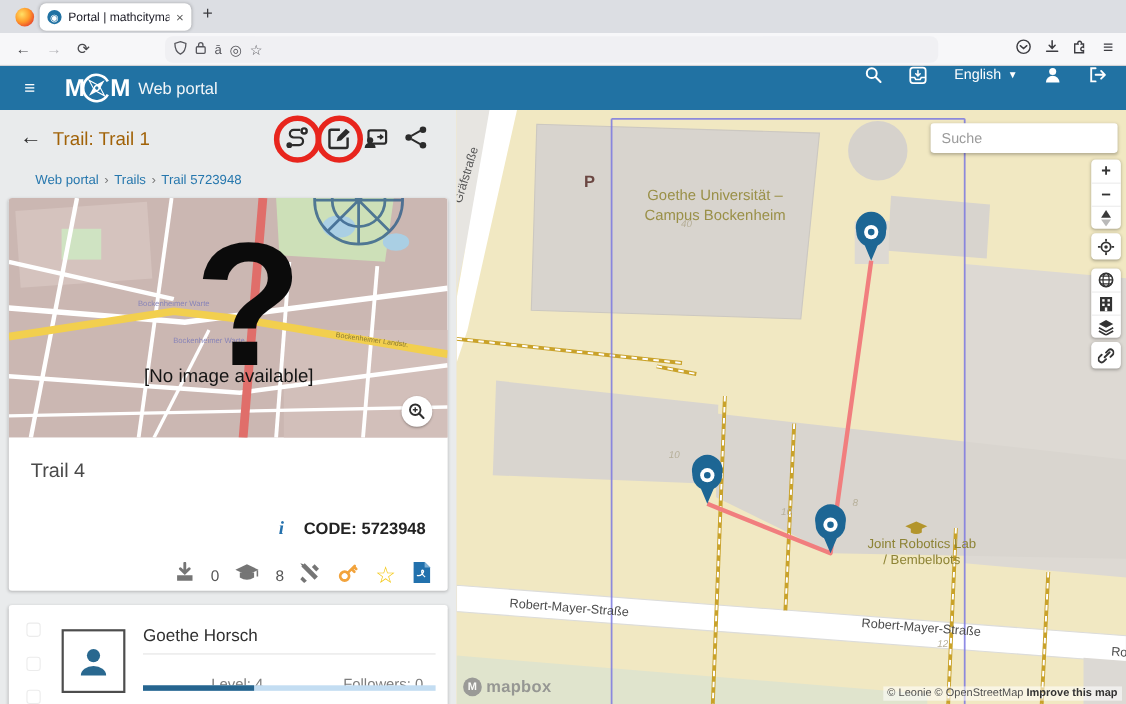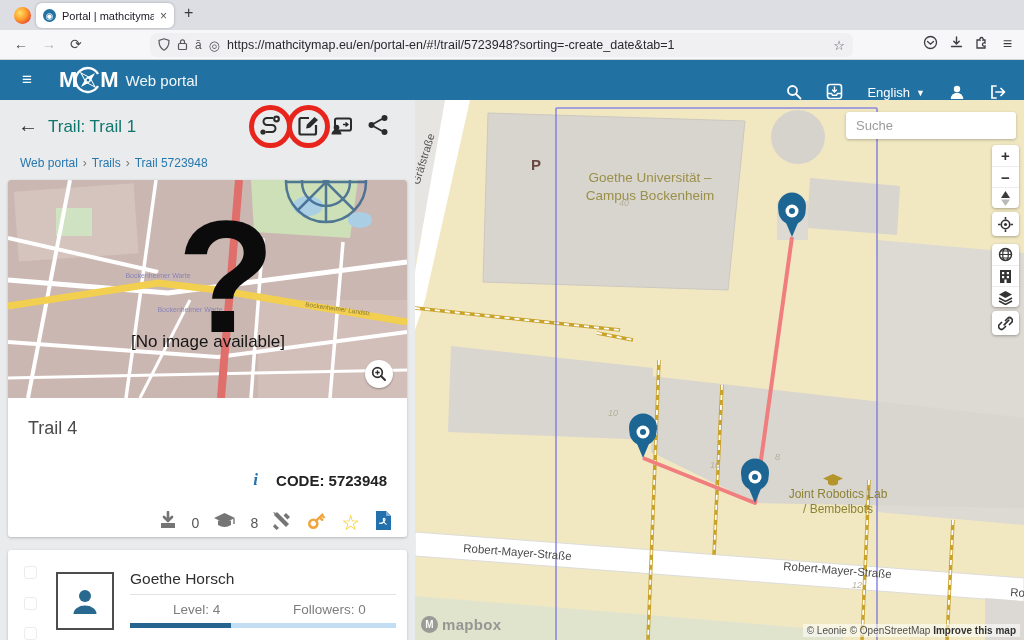--- a/index.html
+++ b/index.html
@@ -28,32 +28,32 @@
   .tb-right { position:absolute; top:5px; font-size:14px; color:#3d3d42; }
 
   
   #appheader { position:absolute; left:0; top:60px; width:1024px; height:40px; background:#2172a3; color:#fff;
     display:flex; align-items:center; }
   #burger { font-size:17px; margin-left:22px; letter-spacing:1px; }
   #brand { display:flex; align-items:center; margin-left:26px; }
   .brand-m { font-size:22px; font-weight:bold; letter-spacing:-1px; }
   #compass { width:28px; height:28px; margin:0 -2px; }
   #portal-title { font-size:15px; font-weight:300; margin-left:8px; color:#f2f6f9; }
-  #hdr-right { position:absolute; right:18px; top:0; height:40px; display:flex; align-items:flex-end; gap:24px; }
+  #hdr-right { position:absolute; right:18px; top:0; height:40px; display:flex; align-items:flex-start; gap:24px; }
   #hdr-right svg { display:block; }
   #lang { font-size:13px; display:flex; align-items:center; gap:6px; }
   .caret { font-size:9px; }
 
   
   #title-row { position:absolute; left:0; top:100px; width:415px; height:52px; }
   #back { position:absolute; left:18px; top:14px; font-size:20px; color:#2b2b2b; }
-  #page-title { position:absolute; left:48px; top:17px; font-size:17px; color:#0f766e; }
+  #page-title { position:absolute; left:48px; top:17px; font-size:17px; color:#a16207; }
   .act-ic { position:absolute; top:114px; width:24px; height:24px; }
   .annot { position:absolute; width:43px; height:43px; border:5px solid #e8251d; border-radius:50%; z-index:5; }
-  #breadcrumb { position:absolute; left:20px; top:156px; font-size:12px; color:#8a8a8a; }
+  #breadcrumb { position:absolute; left:32px; top:156px; font-size:12px; color:#8a8a8a; }
   #breadcrumb .bc-link { color:#2677ad; }
   #breadcrumb .bc-sep { margin:0 5px; color:#777; }
 
   .card { position:absolute; left:8px; width:399px; background:#fff; border-radius:3px;
     box-shadow:0 1px 3px rgba(0,0,0,.22); }
   #trail-card { top:180px; height:357px; }
   #thumb-wrap { position:relative; width:399px; height:218px; overflow:hidden; border-radius:3px 3px 0 0; }
   #thumb-zoom { position:absolute; right:14px; bottom:10px; width:28px; height:28px; border-radius:50%;
     background:#fff; box-shadow:0 1px 2px rgba(0,0,0,.3); display:flex; align-items:center; justify-content:center; }
   #trail-name { position:absolute; left:20px; top:238px; font-size:18px; color:#4a4a4a; }
@@ -62,21 +62,21 @@
   #code-text { font-size:15px; font-weight:bold; color:#222; }
   #stat-row { position:absolute; right:14px; top:330px; display:flex; align-items:center; gap:14px; }
   .stat-num { font-size:14px; color:#555; }
 
   #author-card { top:550px; height:95px; }
   .mini-sq { position:absolute; left:16px; width:13px; height:13px; border:1px solid #ececec; border-radius:3px; }
   #avatar { position:absolute; left:48px; top:22px; width:58px; height:58px; background:#fff; border:2px solid #4d4d4d;
     display:flex; align-items:center; justify-content:center; }
   #author-name { position:absolute; left:122px; top:20px; font-size:15.5px; color:#2f2f2f; }
   #author-div { position:absolute; left:122px; top:44px; width:266px; height:1px; background:#e3e3e3; }
-  .author-stat { position:absolute; top:52px; font-size:13.5px; color:#7d7d7d; }
+  .author-stat { position:absolute; top:64px; font-size:13.5px; color:#7d7d7d;margin-left:19px; }
   #progress { position:absolute; left:122px; top:73px; width:266px; height:5px; background:#c3ddf2; }
   #progress-fill { height:100%; background:#26658f; }
 
   
   #maparea { position:absolute; left:415px; top:100px; width:609px; height:540px; overflow:hidden; background:#f1e8c2; }
   #map-svg { position:absolute; left:0; top:0; }
   #map-search { position:absolute; right:8px; top:12px; width:170px; height:27px; background:#fff; border-radius:3px;
     box-shadow:0 1px 3px rgba(0,0,0,.25); }
   #map-search input { width:100%; height:100%; border:none; outline:none; background:transparent;
     font-size:13px; color:#444; padding-left:10px; font-family:"Liberation Sans", sans-serif; }
@@ -136,21 +136,20 @@
       </svg>
   </span>
   <span class="addr-ic">
     <svg width="11" height="13" viewBox="0 0 11 13">
         <rect x="1.5" y="5.5" width="8" height="6" rx="1" fill="none" stroke="#56565c" stroke-width="1.2"></rect>
         <path d="M3.5 5.5 V3.8 a2 2 0 0 1 4 0 V5.5" fill="none" stroke="#56565c" stroke-width="1.2"></path>
       </svg>
   </span>
   <span class="addr-ic" style="font-size:12px;">ā</span>
   <span class="addr-ic" style="font-size:13px;">◎</span>
-  <input id="url" value="https://mathcitymap.eu/en/portal-en/#!/trail/5723948?sorting=-create_date&amp;tab=1" style="">
   <span id="bm-star">☆</span>
 </div>
 
 <div id="appheader">
   <span id="burger">≡</span>
   <div id="brand">
     <span class="brand-m">M</span>
     <svg id="compass" viewBox="0 0 28 28">
       <path d="M24 8 A12 12 0 1 0 24 20" fill="none" stroke="#fff" stroke-width="2.4"></path>
       <g transform="rotate(45 14 14)">

